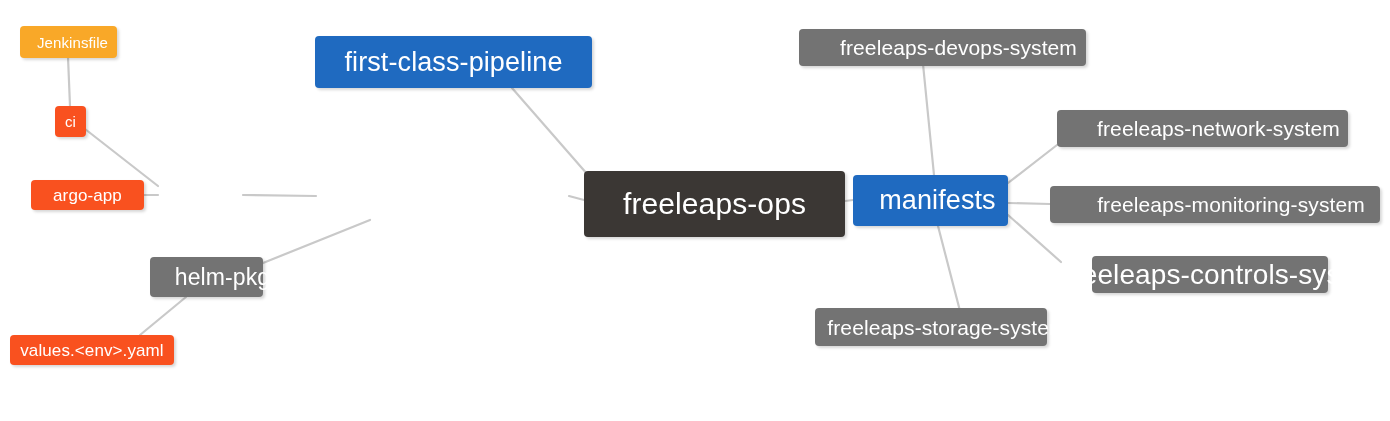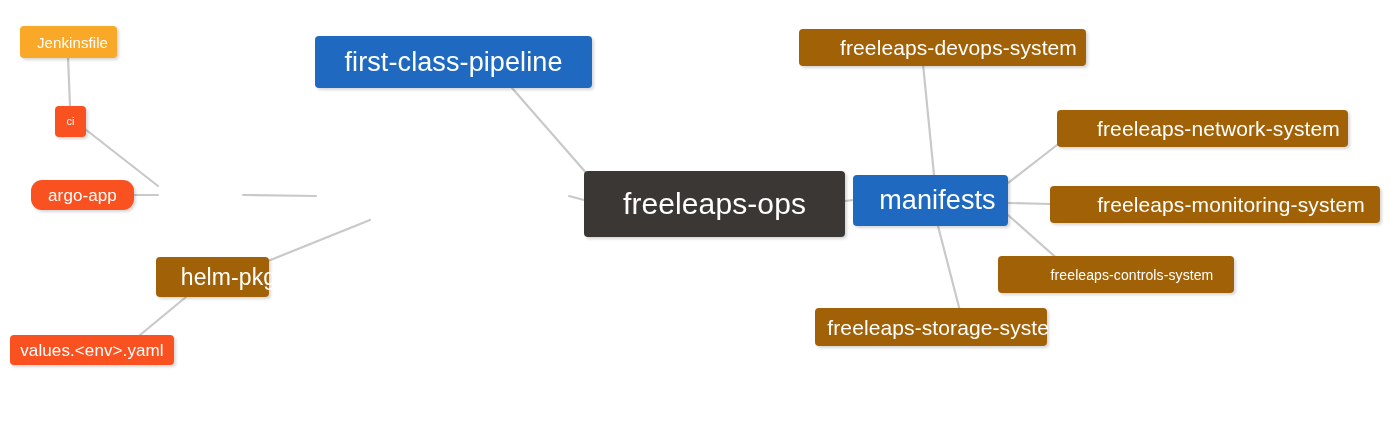--- a/index.html
+++ b/index.html
@@ -38,21 +38,21 @@
     white-space: nowrap;
     line-height: 1;
     letter-spacing: 0.1px;
   }
   .node-label {
     display: block;
     white-space: nowrap;
   }
   .n-root        { background: #3b3734; }
   .n-blue        { background: #1f6ac0; }
-  .n-green       { background: #a16207; padding-left: 32px; }
+  .n-green       { background: #737373; padding-left: 32px; }
   .n-orange      { background: #f9a828; }
   .n-red         { background: #f9511f; }
 </style>
 </head>
 <body>
 
 <div id="mindmap-canvas">
 
   <svg id="edge-layer" viewBox="0 0 1390 421" width="1390" height="421" xmlns="http://www.w3.org/2000/svg">
     <g fill="none" stroke="#c9c9c9" stroke-width="2.2" stroke-linecap="round">
@@ -94,29 +94,29 @@
 
   <div class="node n-blue" style="left:315px; top:36px; width:277px; height:52px; font-size:27px;">
     <span class="node-label">first-class-pipeline</span>
   </div>
 
 
   <div class="node n-orange" style="left:20px; top:26px; width:97px; height:32px; font-size:15px;padding-left:8px;">
     <span class="node-label">Jenkinsfile</span>
   </div>
 
-  <div class="node n-red" style="left:55px; top:106px; width:31px; height:31px; font-size:11px;">
+  <div class="node n-red" style="left:55px; top:106px; width:31px; height:31px; font-size:15px;">
     <span class="node-label">ci</span>
   </div>
 
-  <div class="node n-red" style="left:31px; top:180px; width:103px; height:30px; font-size:17px;border-radius:11px;">
+  <div class="node n-red" style="left:31px; top:180px; width:113px; height:30px; font-size:17px;">
     <span class="node-label">argo-app</span>
   </div>
 
-  <div class="node n-green" style="left:156px; top:257px; width:113px; height:40px; font-size:23px;">
+  <div class="node n-green" style="left:150px; top:257px; width:113px; height:40px; font-size:23px;">
     <span class="node-label">helm-pkg</span>
   </div>
 
   <div class="node n-red" style="left:10px; top:335px; width:164px; height:30px; font-size:17px;">
     <span class="node-label">values.&lt;env&gt;.yaml</span>
   </div>
 
   <div class="node n-blue" style="left:853px; top:175px; width:155px; height:51px; font-size:27px;padding-left:14px;">
     <span class="node-label">manifests</span>
   </div>
@@ -126,21 +126,21 @@
   </div>
 
   <div class="node n-green" style="left:1057px; top:110px; width:291px; height:37px; font-size:21px;">
     <span class="node-label">freeleaps-network-system</span>
   </div>
 
   <div class="node n-green" style="left:1050px; top:186px; width:330px; height:37px; font-size:21px;">
     <span class="node-label">freeleaps-monitoring-system</span>
   </div>
 
-  <div class="node n-green" style="left:998px; top:256px; width:236px; height:37px; font-size:14px;">
+  <div class="node n-green" style="left:1092px; top:256px; width:236px; height:37px; font-size:28px;">
     <span class="node-label">freeleaps-controls-system</span>
   </div>
 
   <div class="node n-green" style="left:815px; top:308px; width:232px; height:38px; font-size:21px;">
     <span class="node-label">freeleaps-storage-system</span>
   </div>
 
 </div>
 
 </body></html>

